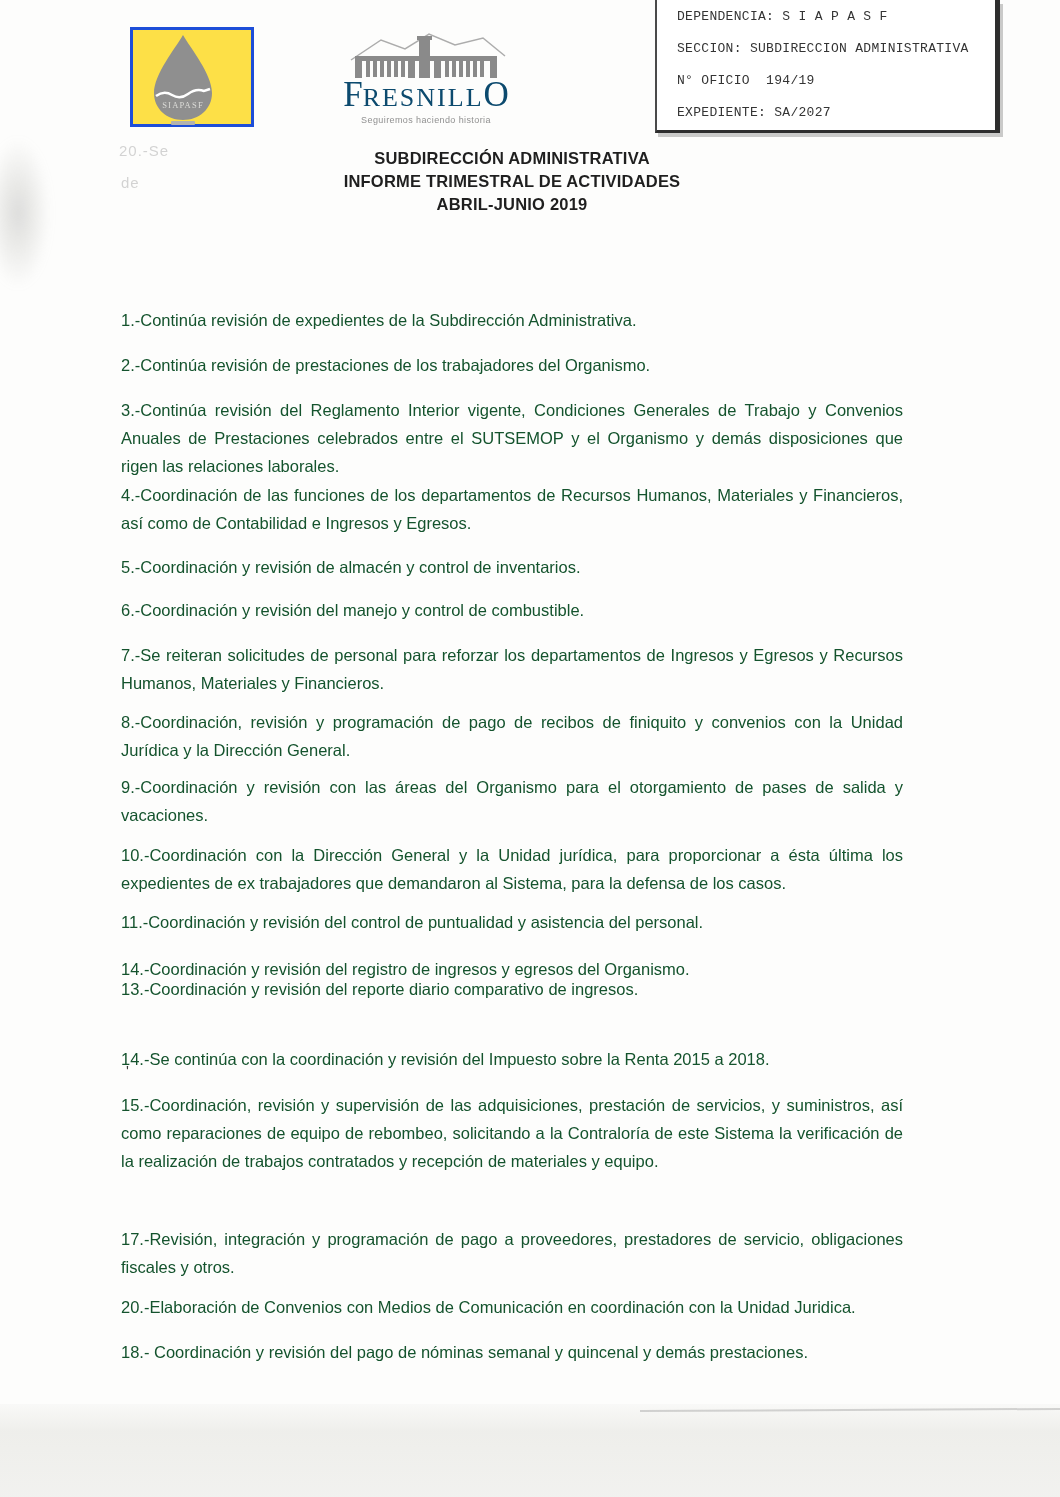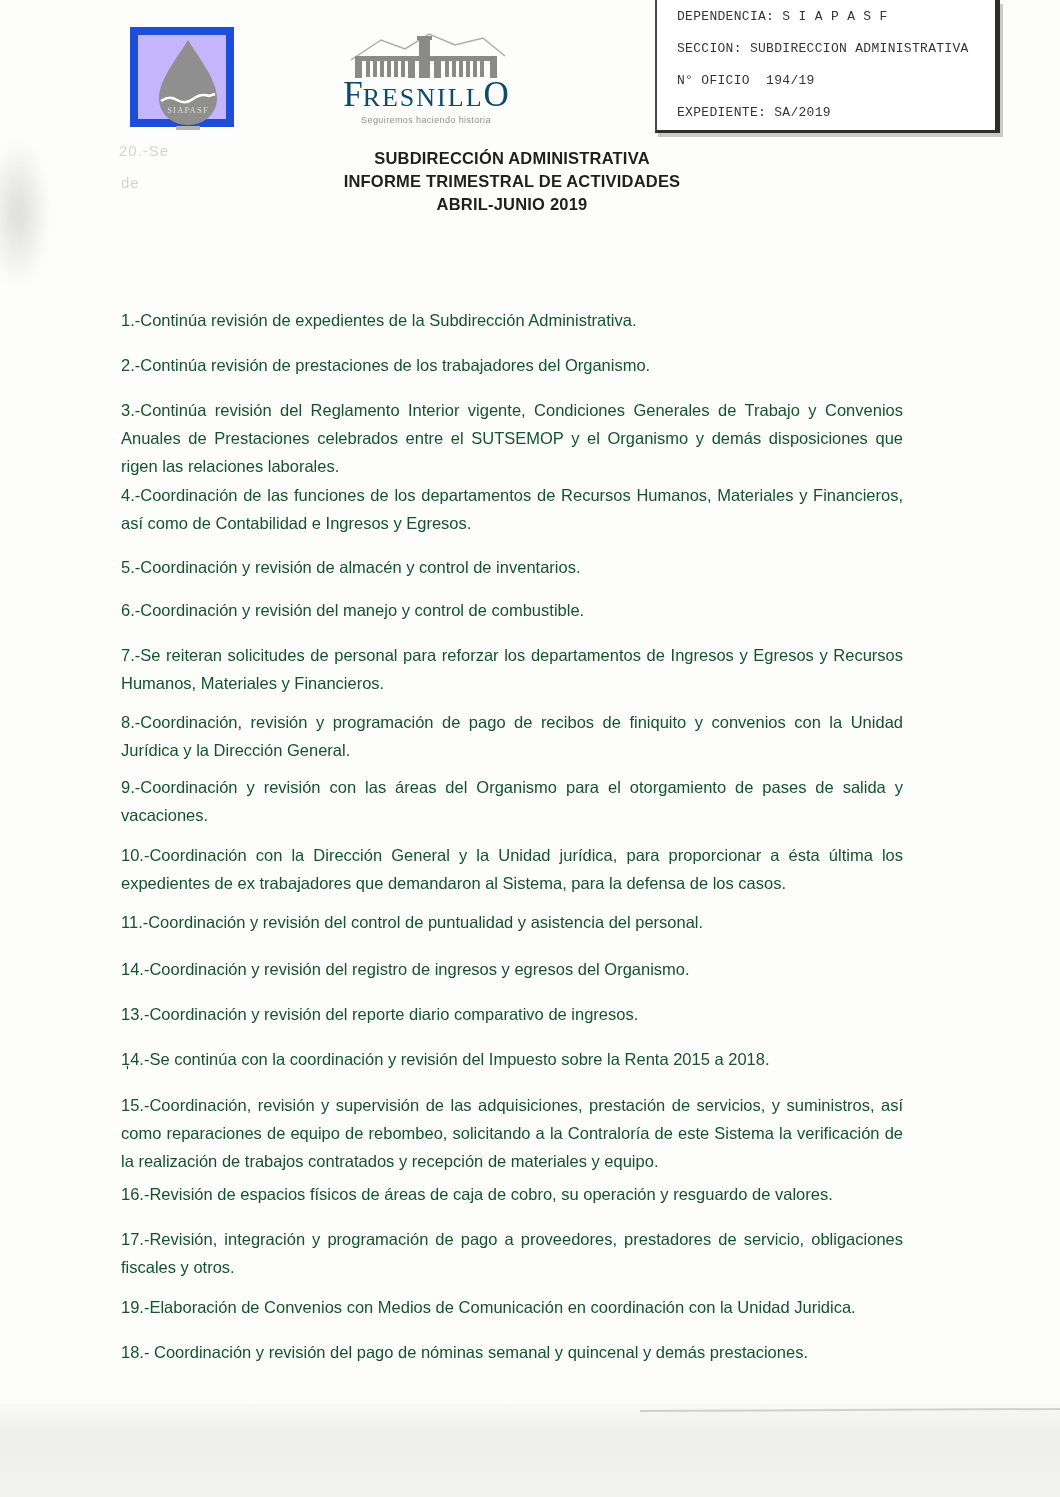--- a/index.html
+++ b/index.html
@@ -7,22 +7,22 @@
     width:1060px;height:1497px;position:relative;overflow:hidden;
     background:#fdfdfc;
     font-family:"Liberation Sans", sans-serif;
     color:#2b2b2b;
     -webkit-font-smoothing:antialiased;
   }
   .page{position:absolute;inset:0;}
 
   
   .siapasf-logo{
-    position:absolute;left:130px;top:27px;width:104px;height:100px;
-    border:8px solid #1d4ed8;background:#c4b5fd;box-sizing:border-box;
+    position:absolute;left:130px;top:27px;width:124px;height:100px;
+    border:3px solid #1d4ed8;background:#fde047;box-sizing:border-box;
   }
   .fresnillo-logo{
     position:absolute;left:333px;top:30px;width:186px;height:92px;
     text-align:center;
   }
   .fresnillo-wordmark{
     font-family:"Liberation Serif", serif;color:#0c4a6e;
     line-height:30px;margin-top:-2px;white-space:nowrap;
   }
   .fresnillo-wordmark .cap{font-size:35px;}
@@ -119,47 +119,46 @@
       <rect x="157" y="26" width="7" height="22" fill="#8a8a8a"></rect>
     </svg>
     <div class="fresnillo-wordmark"><span class="cap">F</span><span class="mid">RESNILL</span><span class="cap">O</span></div>
     <div class="fresnillo-tagline">Seguiremos haciendo historia</div>
   </div>
 
   <div class="ref-box">
     <div class="ref-line">DEPENDENCIA: S I A P A S F</div>
     <div class="ref-line">SECCION: SUBDIRECCION ADMINISTRATIVA</div>
     <div class="ref-line">N° OFICIO  194/19</div>
-    <div class="ref-line">EXPEDIENTE: SA/2019</div>
+    <div class="ref-line">EXPEDIENTE: SA/2027</div>
   </div>
 
   <div class="doc-title">
     <div>SUBDIRECCIÓN ADMINISTRATIVA</div>
     <div>INFORME TRIMESTRAL DE ACTIVIDADES</div>
     <div>ABRIL-JUNIO 2019</div>
   </div>
 
   <p class="item" style="top:306px">1.-Continúa revisión de expedientes de la Subdirección Administrativa.</p>
   <p class="item" style="top:351px">2.-Continúa revisión de prestaciones de los trabajadores del Organismo.</p>
   <p class="item" style="top:396px">3.-Continúa revisión del Reglamento Interior vigente, Condiciones Generales de Trabajo y Convenios Anuales de Prestaciones celebrados entre el SUTSEMOP y el Organismo y demás disposiciones que rigen las relaciones laborales.</p>
   <p class="item" style="top:481px">4.-Coordinación de las funciones de los departamentos de Recursos Humanos, Materiales y Financieros, así como de Contabilidad e Ingresos y Egresos.</p>
   <p class="item" style="top:553px">5.-Coordinación y revisión de almacén y control de inventarios.</p>
   <p class="item" style="top:596px">6.-Coordinación y revisión del manejo y control de combustible.</p>
   <p class="item" style="top:641px">7.-Se reiteran solicitudes de personal para reforzar los departamentos de Ingresos y Egresos y Recursos Humanos, Materiales y Financieros.</p>
   <p class="item" style="top:708px">8.-Coordinación, revisión y programación de pago de recibos de finiquito y convenios con la Unidad Jurídica y la Dirección General.</p>
   <p class="item" style="top:773px">9.-Coordinación y revisión con las áreas del Organismo para el otorgamiento de pases de salida y vacaciones.</p>
   <p class="item" style="top:841px">10.-Coordinación con la Dirección General y la Unidad jurídica, para proporcionar a ésta última los expedientes de ex trabajadores que demandaron al Sistema, para la defensa de los casos.</p>
   <p class="item" style="top:908px">11.-Coordinación y revisión del control de puntualidad y asistencia del personal.</p>
   <p class="item" style="top:955px">14.-Coordinación y revisión del registro de ingresos y egresos del Organismo.</p>
-  <p class="item" style="top:1000px">13.-Coordinación y revisión del reporte diario comparativo de ingresos.</p>
+  <p class="item" style="top:975px">13.-Coordinación y revisión del reporte diario comparativo de ingresos.</p>
   <p class="item" style="top:1045px">14.-Se continúa con la coordinación y revisión del Impuesto sobre la Renta 2015 a 2018.</p>
   <p class="item" style="top:1091px">15.-Coordinación, revisión y supervisión de las adquisiciones, prestación de servicios, y suministros, así como reparaciones de equipo de rebombeo, solicitando a la Contraloría de este Sistema la verificación de la realización de trabajos contratados y recepción de materiales y equipo.</p>
-  <p class="item" style="top:1180px">16.-Revisión  de espacios físicos de áreas de caja de cobro, su operación y resguardo de valores.</p>
   <p class="item" style="top:1225px">17.-Revisión, integración y programación de pago a proveedores, prestadores de servicio, obligaciones fiscales y otros.</p>
-  <p class="item" style="top:1293px">19.-Elaboración de Convenios con Medios de Comunicación en coordinación con la Unidad Juridica.</p>
+  <p class="item" style="top:1293px">20.-Elaboración de Convenios con Medios de Comunicación en coordinación con la Unidad Juridica.</p>
   <p class="item" style="top:1338px">18.- Coordinación y revisión del pago de nóminas semanal y quincenal y demás prestaciones.</p>
 
   <div class="smudge"></div>
   <div class="ghost" style="left:119px;top:142px">20.-Se</div>
   <div class="ghost" style="left:121px;top:174px">de</div>
   <div class="stray-mark" style="left:126px;top:1062px">'</div>
   <div class="scan-band"></div>
   <div class="scan-line"></div>
 
 </div>

